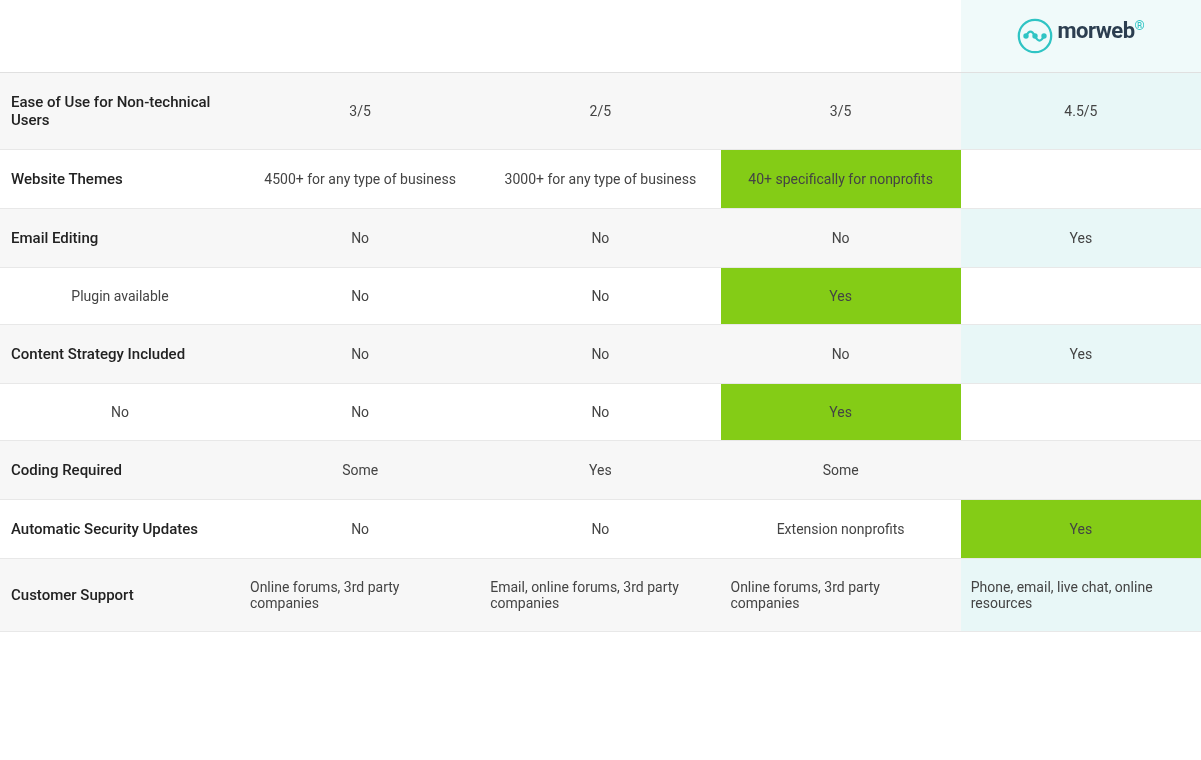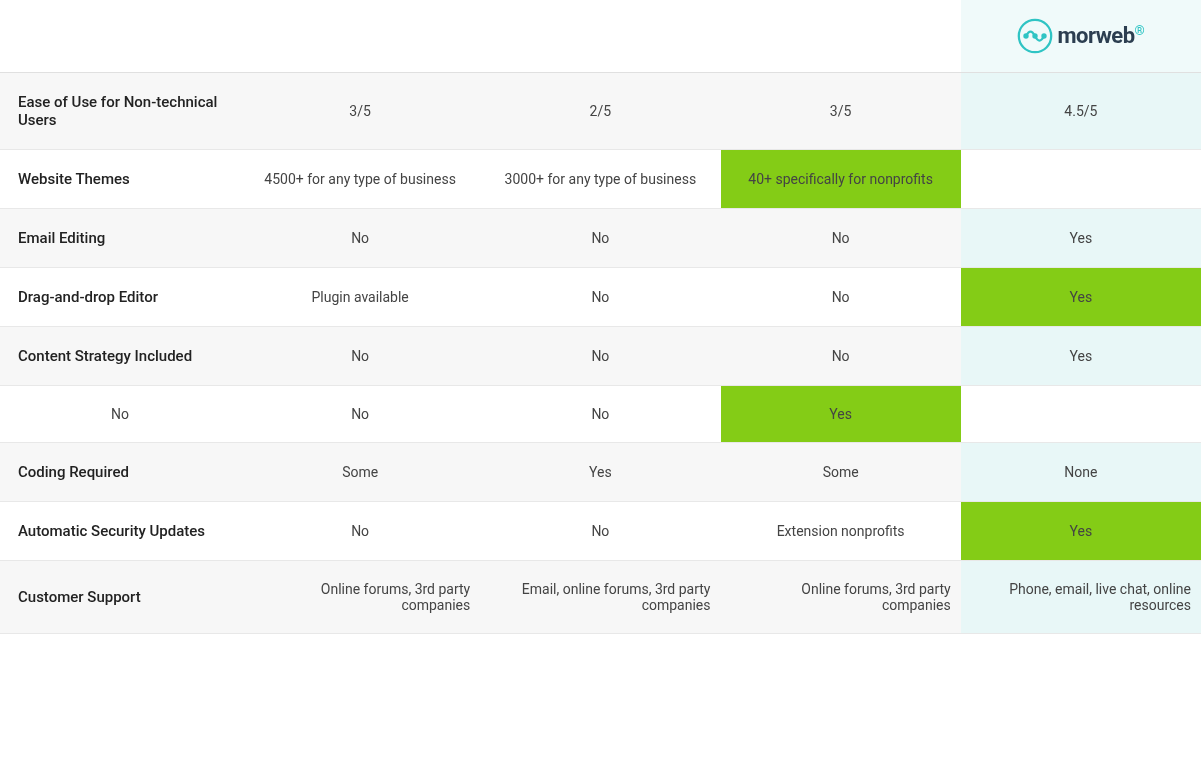--- a/index.html
+++ b/index.html
@@ -31,50 +31,49 @@
     .header-cell.joomla { color: #5b7fa6; }
     .header-cell.morweb {
       background: #f0fafa;
       display: flex;
       align-items: center;
       justify-content: center;
     }
     .header-cell.empty { }
     .morweb-logo {
       display: flex;
-      align-items: center;
       gap: 4px;
     }
     .morweb-logo-icon {
       width: 36px;
       height: 36px;
     }
 
     .table-row {
       display: grid;
       grid-template-columns: 240px 1fr 1fr 1fr 1fr;
       border-bottom: 1px solid #e8e8e8;
     }
     .table-row:nth-child(odd) {
       background: #f7f7f7;
     }
     .table-row:nth-child(even) {
       background: #ffffff;
     }
     .row-label {
-      padding: 20px 18px;
+      padding: 20px 11px;
       font-size: 15px;
       font-weight: 500;
       color: #222;
       display: flex;
       align-items: center;
     }
     .row-cell {
       padding: 20px 10px;
-      text-align: right;
+      text-align: left;
       display: flex;
       align-items: center;
       justify-content: center;
       font-size: 14px;
       color: #444;
     }
     .row-cell.morweb-col {
       background: #84cc16;
     }
     .table-row:nth-child(odd) .row-cell.morweb-col {
@@ -123,21 +122,20 @@
       <div class="row-cell morweb-col">40+ specifically for nonprofits</div>
     </div>
       <div class="table-row">
       <div class="row-label">Email Editing</div>
       <div class="row-cell">No</div>
       <div class="row-cell">No</div>
       <div class="row-cell">No</div>
       <div class="row-cell morweb-col">Yes</div>
     </div>
       <div class="table-row">
-      <div class="row-label">Drag-and-drop Editor</div>
       <div class="row-cell">Plugin available</div>
       <div class="row-cell">No</div>
       <div class="row-cell">No</div>
       <div class="row-cell morweb-col">Yes</div>
     </div>
       <div class="table-row">
       <div class="row-label">Content Strategy Included</div>
       <div class="row-cell">No</div>
       <div class="row-cell">No</div>
       <div class="row-cell">No</div>
@@ -147,21 +145,20 @@
       <div class="row-cell">No</div>
       <div class="row-cell">No</div>
       <div class="row-cell">No</div>
       <div class="row-cell morweb-col">Yes</div>
     </div>
       <div class="table-row">
       <div class="row-label">Coding Required</div>
       <div class="row-cell">Some</div>
       <div class="row-cell">Yes</div>
       <div class="row-cell">Some</div>
-      <div class="row-cell morweb-col">None</div>
     </div>
       <div class="table-row">
       <div class="row-label">Automatic Security Updates</div>
       <div class="row-cell">No</div>
       <div class="row-cell">No</div>
       <div class="row-cell">Extension nonprofits</div>
       <div class="row-cell morweb-col">Yes</div>
     </div>
       <div class="table-row">
       <div class="row-label">Customer Support</div>

